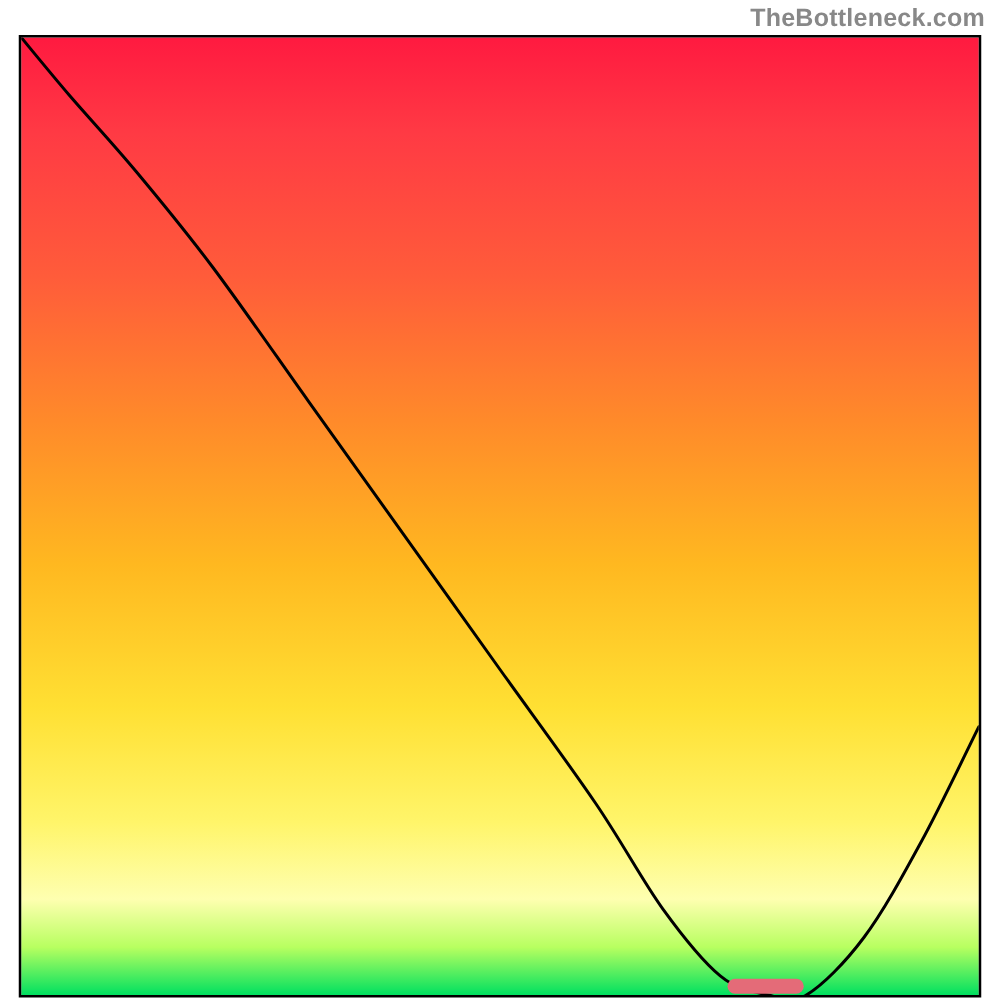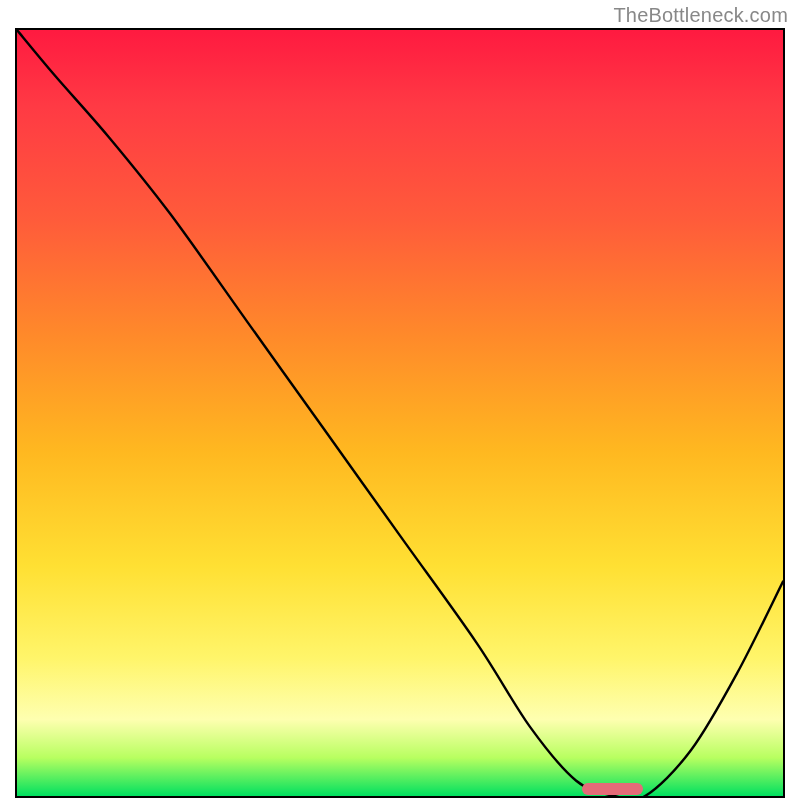--- a/index.html
+++ b/index.html
@@ -15,21 +15,21 @@
     position: relative;
     width: 800px;
     height: 800px;
     background: #ffffff;
   }
   .watermark {
     position: absolute;
     top: 4px;
     right: 12px;
     font-size: 20px;
-    font-weight: 400;
+    font-weight: 700;
     color: #888;
     letter-spacing: 0.2px;
     user-select: none;
   }
   .plot-outer {
     position: absolute;
     left: 15px;
     top: 28px;
     width: 770px;
     height: 770px;

